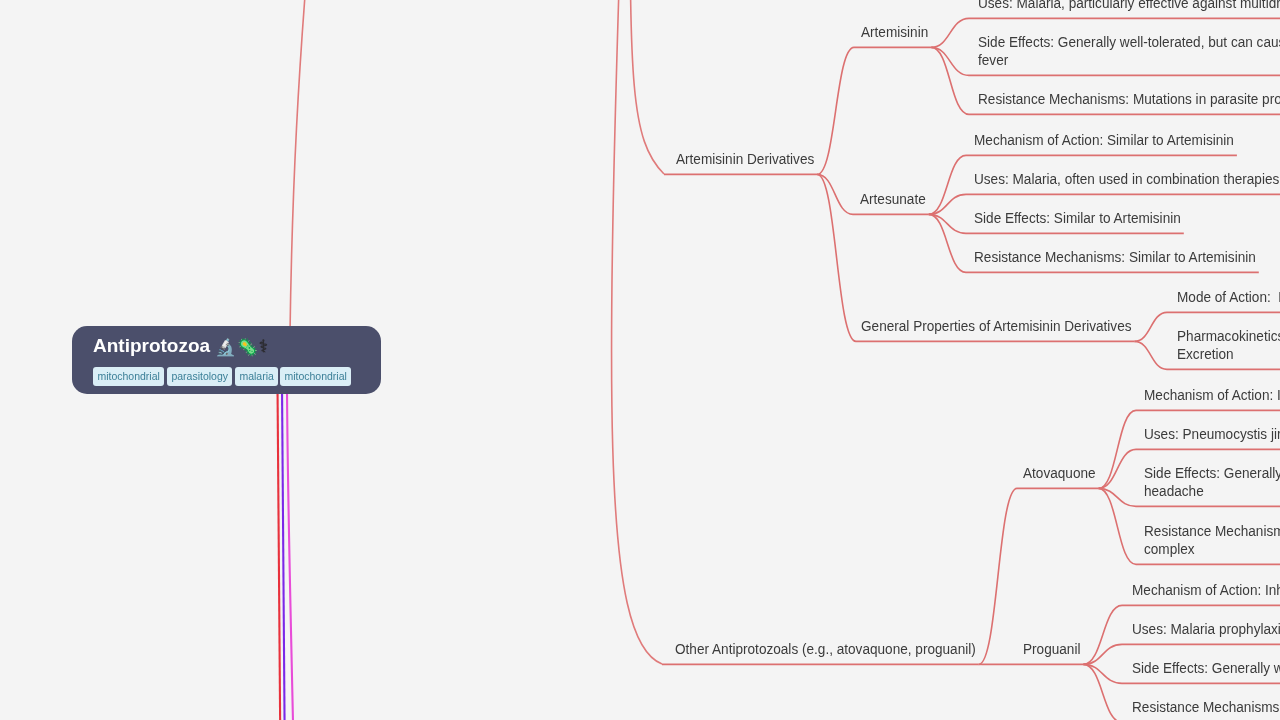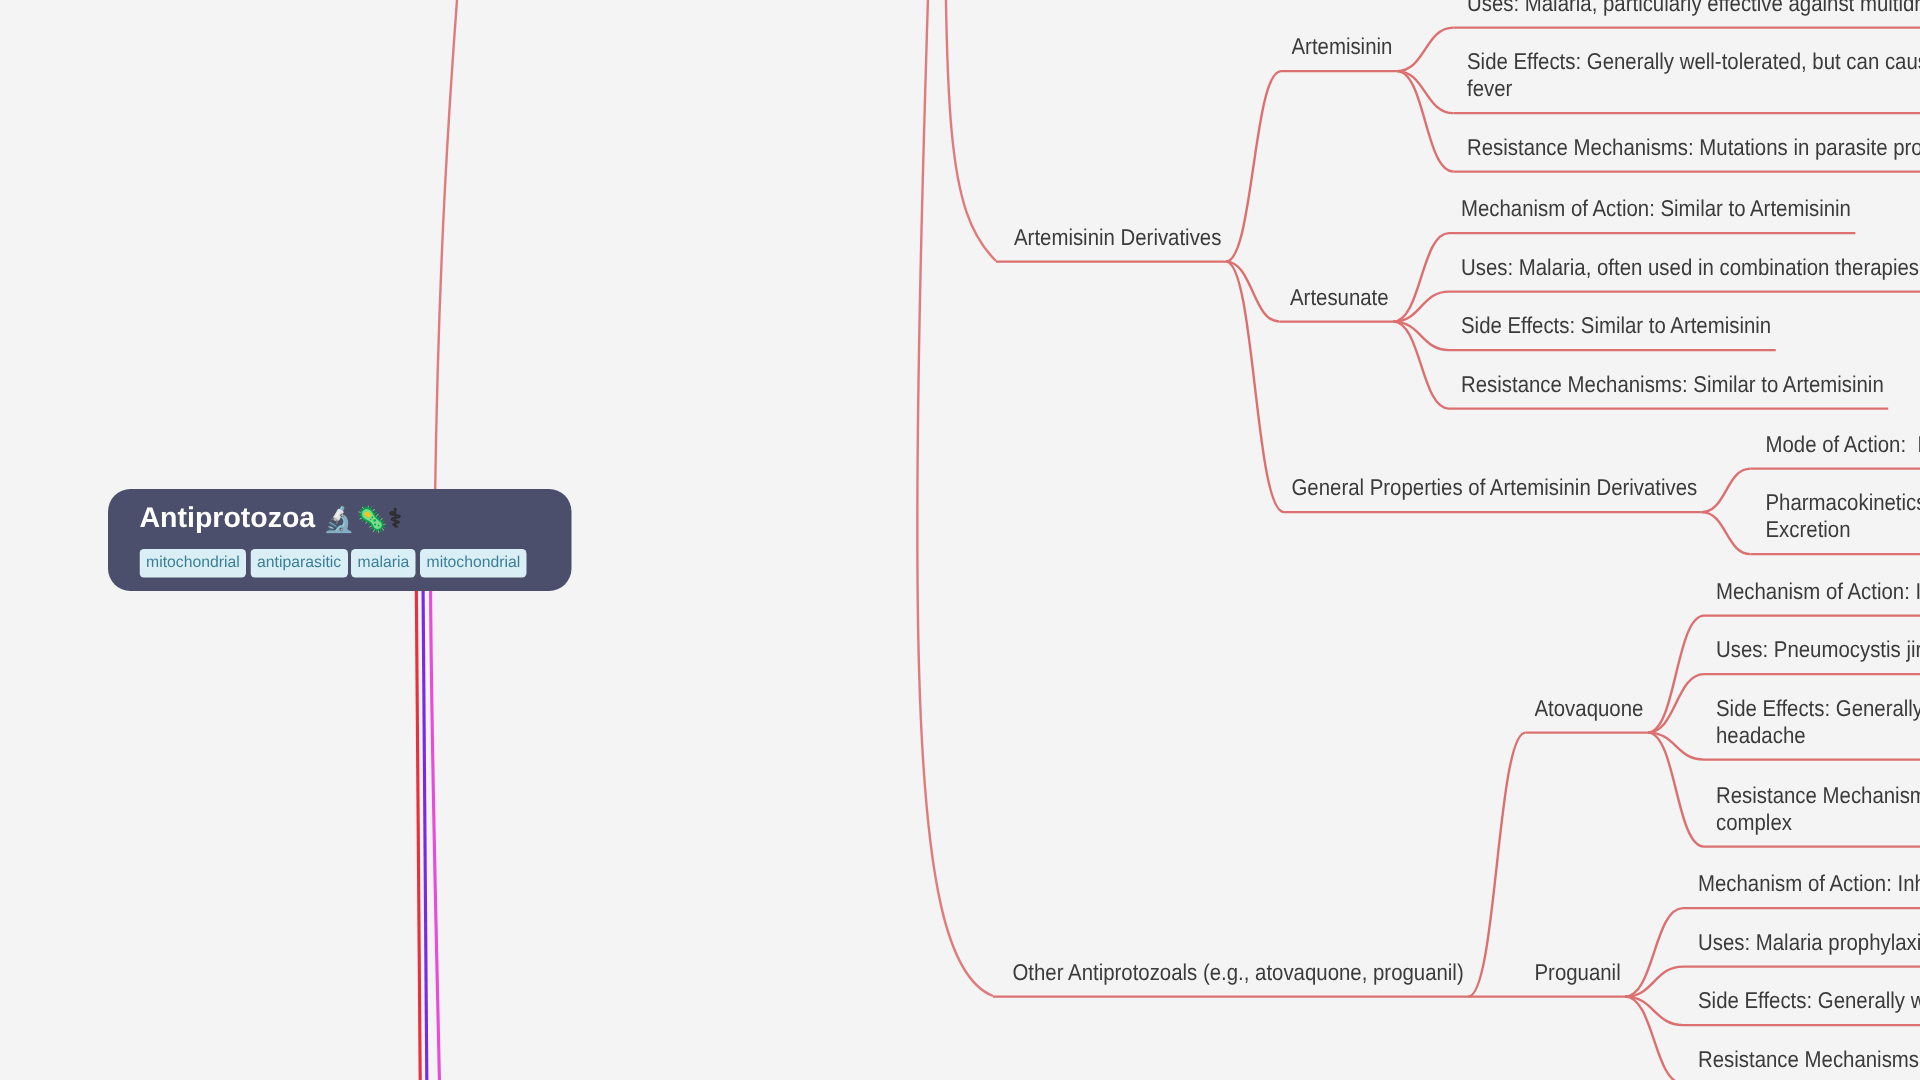--- a/index.html
+++ b/index.html
@@ -98,21 +98,21 @@
         <path d="M1083.4,664.4C1102.7,664.4 1102.7,605.4 1122,605.4"></path>
         <path d="M1083.4,664.4C1102.7,664.4 1102.7,644.4 1122,644.4"></path>
         <path d="M1083.4,664.4C1102.7,664.4 1102.7,683.4 1122,683.4"></path>
         <path d="M1083.4,664.4C1102.7,664.4 1102.7,722.4 1122,722.4"></path>
       </g>
   </svg>
   <div id="root-node">
     <div id="root-title"><span>Antiprotozoa</span> <span id="root-emojis"><span class="emoji e0">🔬</span><span class="emoji e1">🦠</span><span class="emoji e2">⚕</span></span></div>
     <div id="root-tags">
         <div class="tag">mitochondrial</div>
-        <div class="tag">antiparasitic</div>
+        <div class="tag">parasitology</div>
         <div class="tag">malaria</div>
         <div class="tag">mitochondrial</div>
       </div>
   </div>
 <div class="mm-node" style="left: 676px; top: 150px;"><div>Artemisinin Derivatives</div></div>
     <div class="mm-node" style="left: 675px; top: 640px;"><div>Other Antiprotozoals (e.g., atovaquone, proguanil)</div></div>
     <div class="mm-node" style="left: 861px; top: 23px;"><div>Artemisinin</div></div>
     <div class="mm-node" style="left: 860px; top: 190px;"><div>Artesunate</div></div>
     <div class="mm-node" style="left: 861px; top: 317px;"><div>General Properties of Artemisinin Derivatives</div></div>
     <div class="mm-node" style="left: 1023px; top: 464px;"><div>Atovaquone</div></div>

